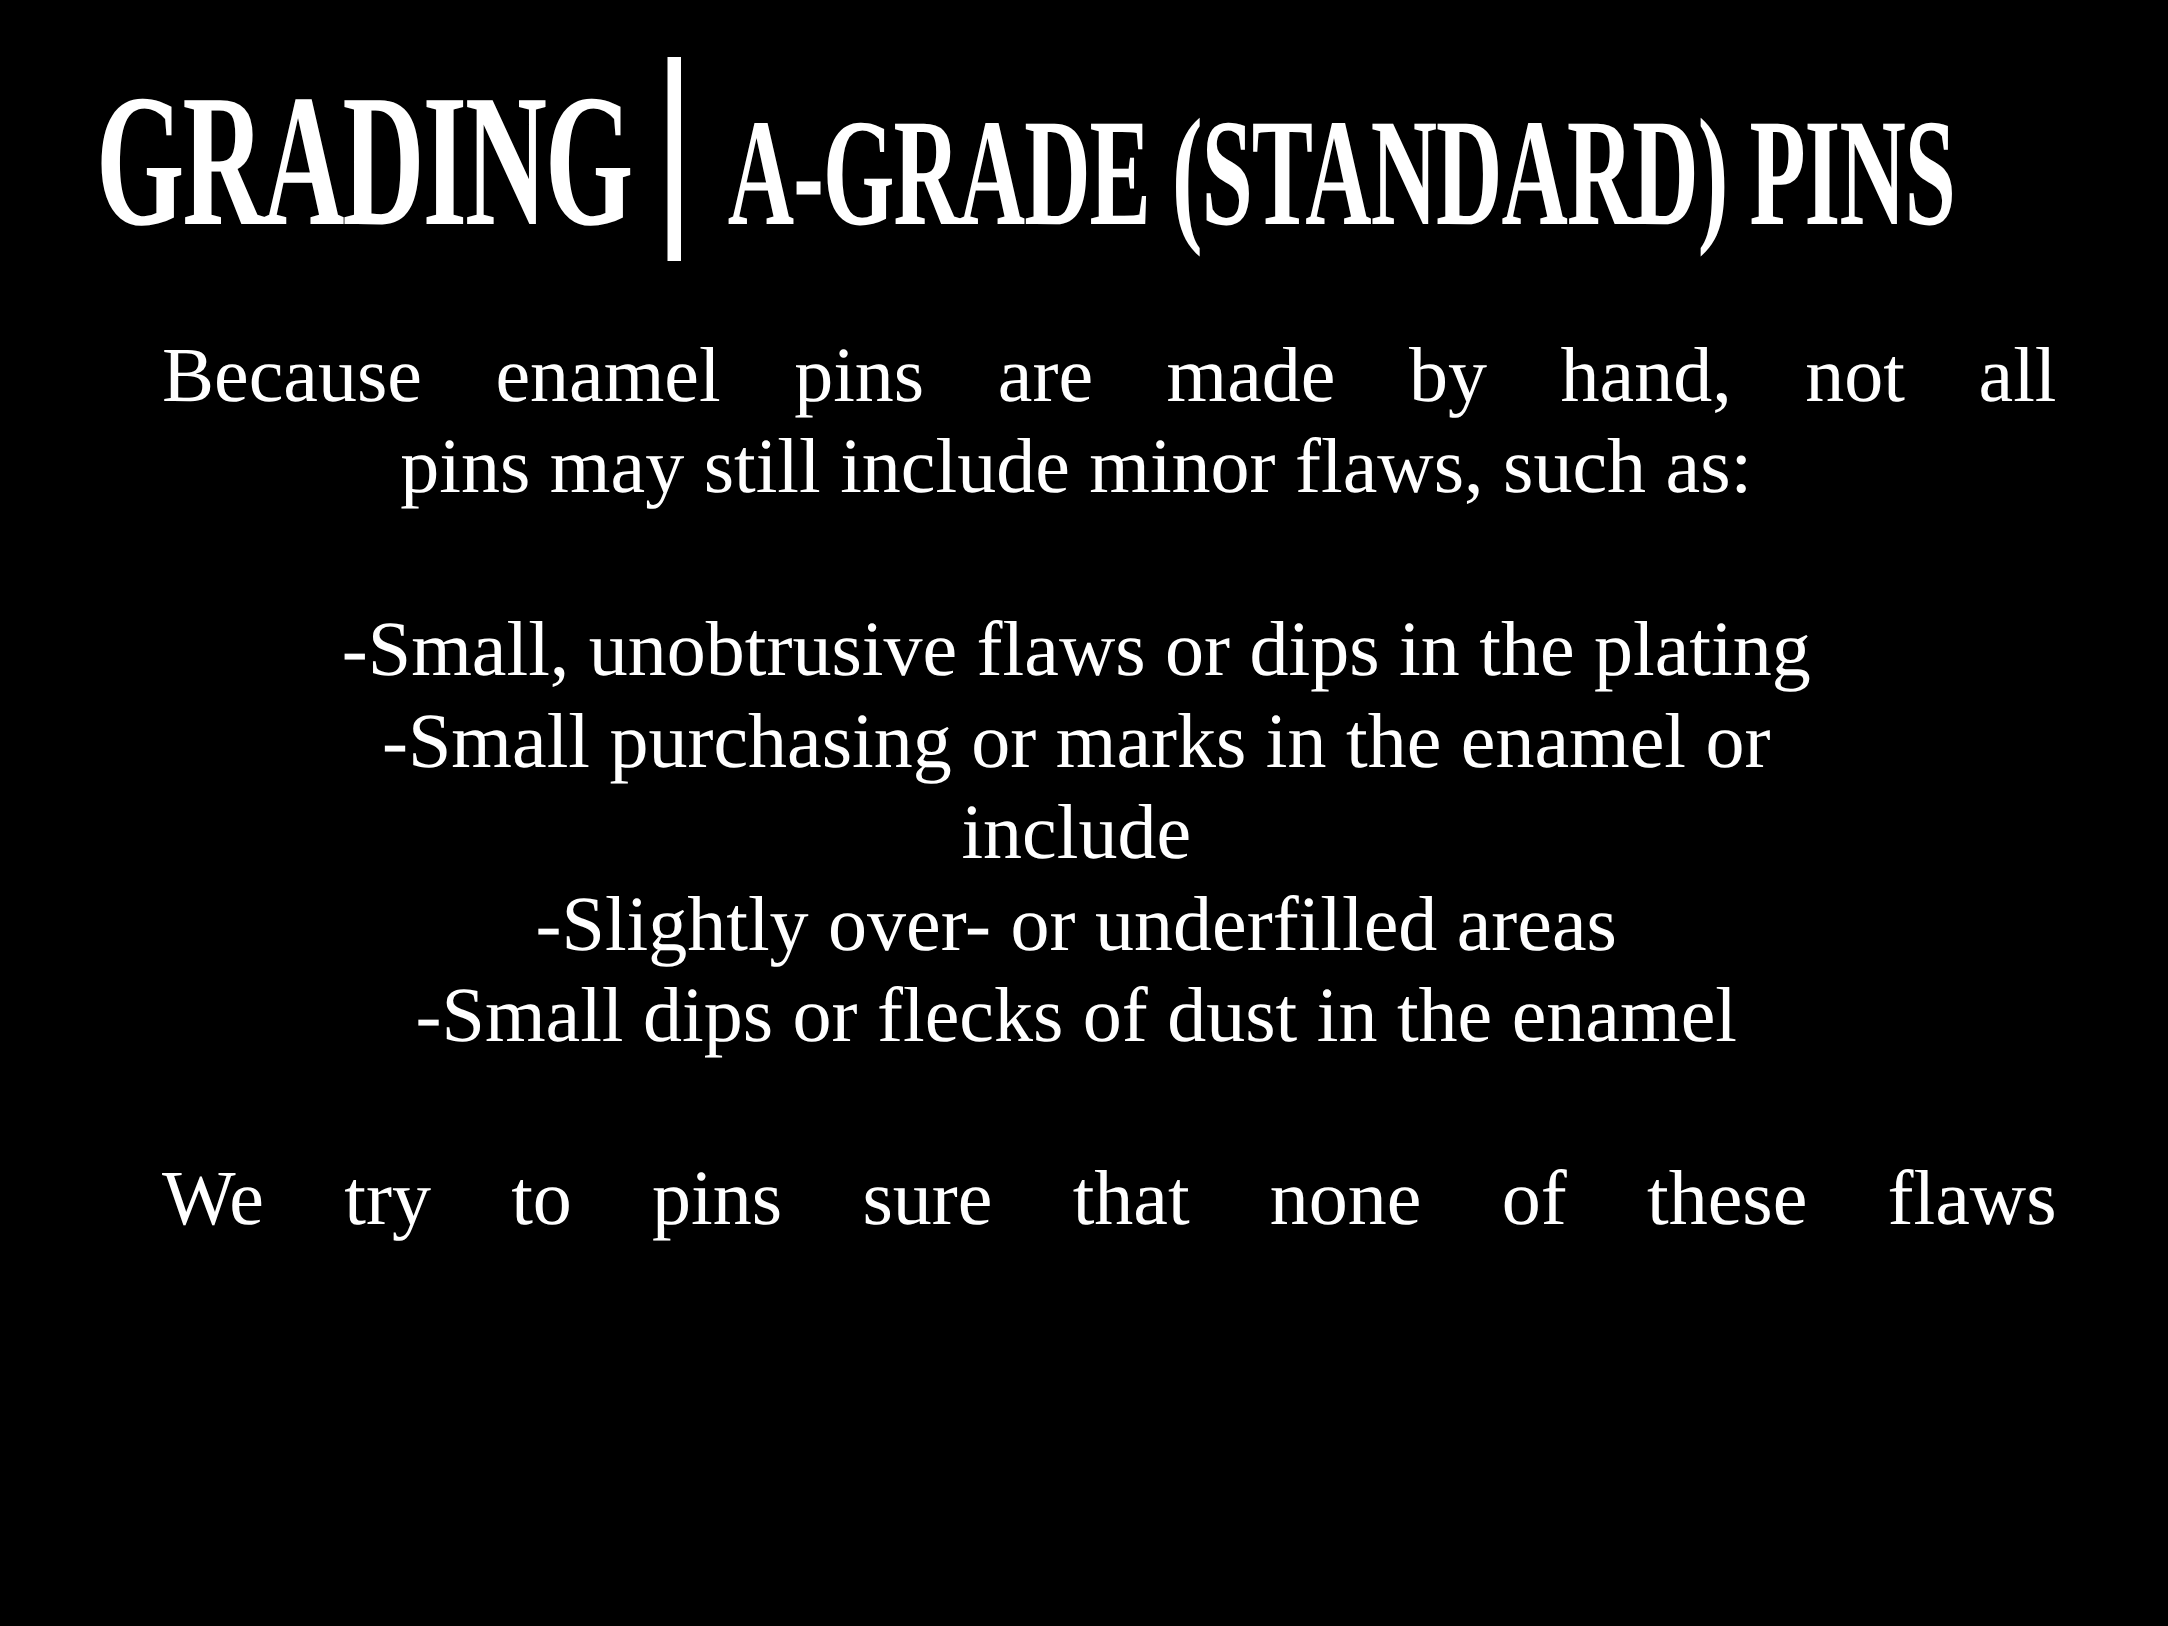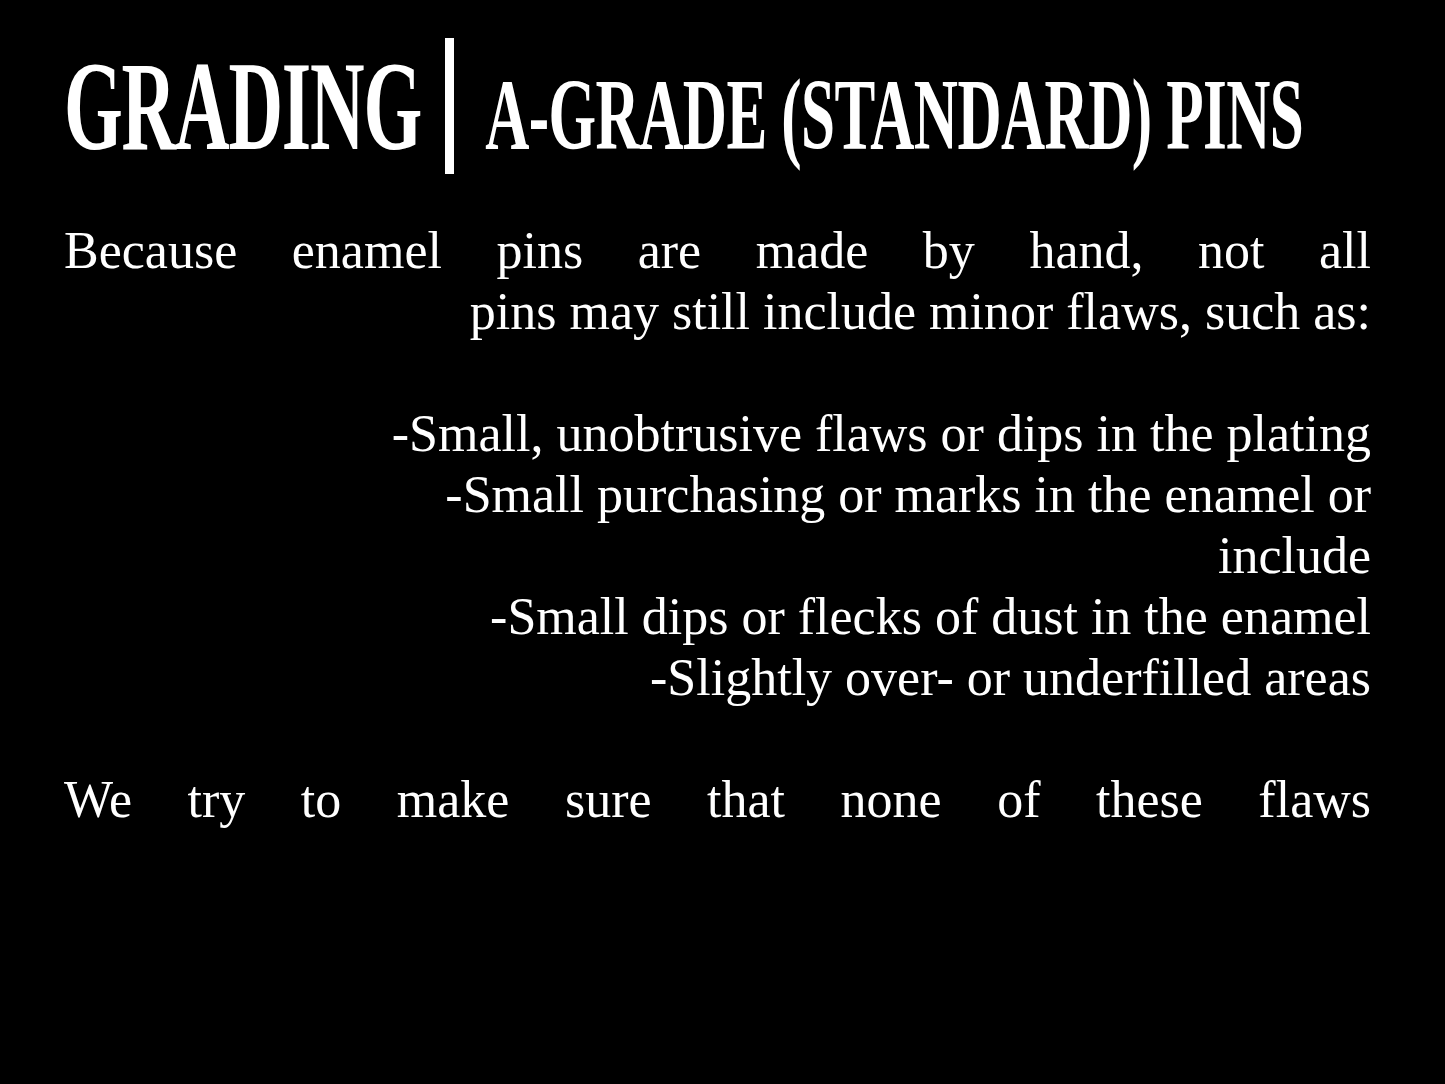--- a/index.html
+++ b/index.html
@@ -57,23 +57,24 @@
     margin-top: 61px;
   }
   .line {
     font-size: 52px;
     line-height: 61px;
     white-space: normal;
   }
   .line.j {
     text-align: justify;
     text-align-last: justify;
+    margin-left: 44px;
   }
   .line.l {
-    text-align: right;
+    text-align: center;
   }
 </style>
 </head>
 <body>
 
 <div class="canvas">
 
   <div class="title-row">
     <span class="title-primary">GRADING</span><span class="title-bar"></span><span class="title-secondary">A-GRADE (STANDARD) PINS</span>
   </div>
@@ -82,23 +83,23 @@
 
     <div class="group">
       <div class="line j">Because enamel pins are made by hand, not all</div>
       <div class="line l">pins may still include minor flaws, such as:</div>
     </div>
 
     <div class="group">
       <div class="line l">-Small, unobtrusive flaws or dips in the plating</div>
       <div class="line l">-Small purchasing or marks in the enamel or</div>
       <div class="line l">include</div>
+      <div class="line l">-Slightly over- or underfilled areas</div>
       <div class="line l">-Small dips or flecks of dust in the enamel</div>
-      <div class="line l">-Slightly over- or underfilled areas</div>
     </div>
 
     <div class="group">
-      <div class="line j">We try to make sure that none of these flaws</div>
+      <div class="line j">We try to pins sure that none of these flaws</div>
     </div>
 
   </div>
 
 </div>
 
 </body></html>

